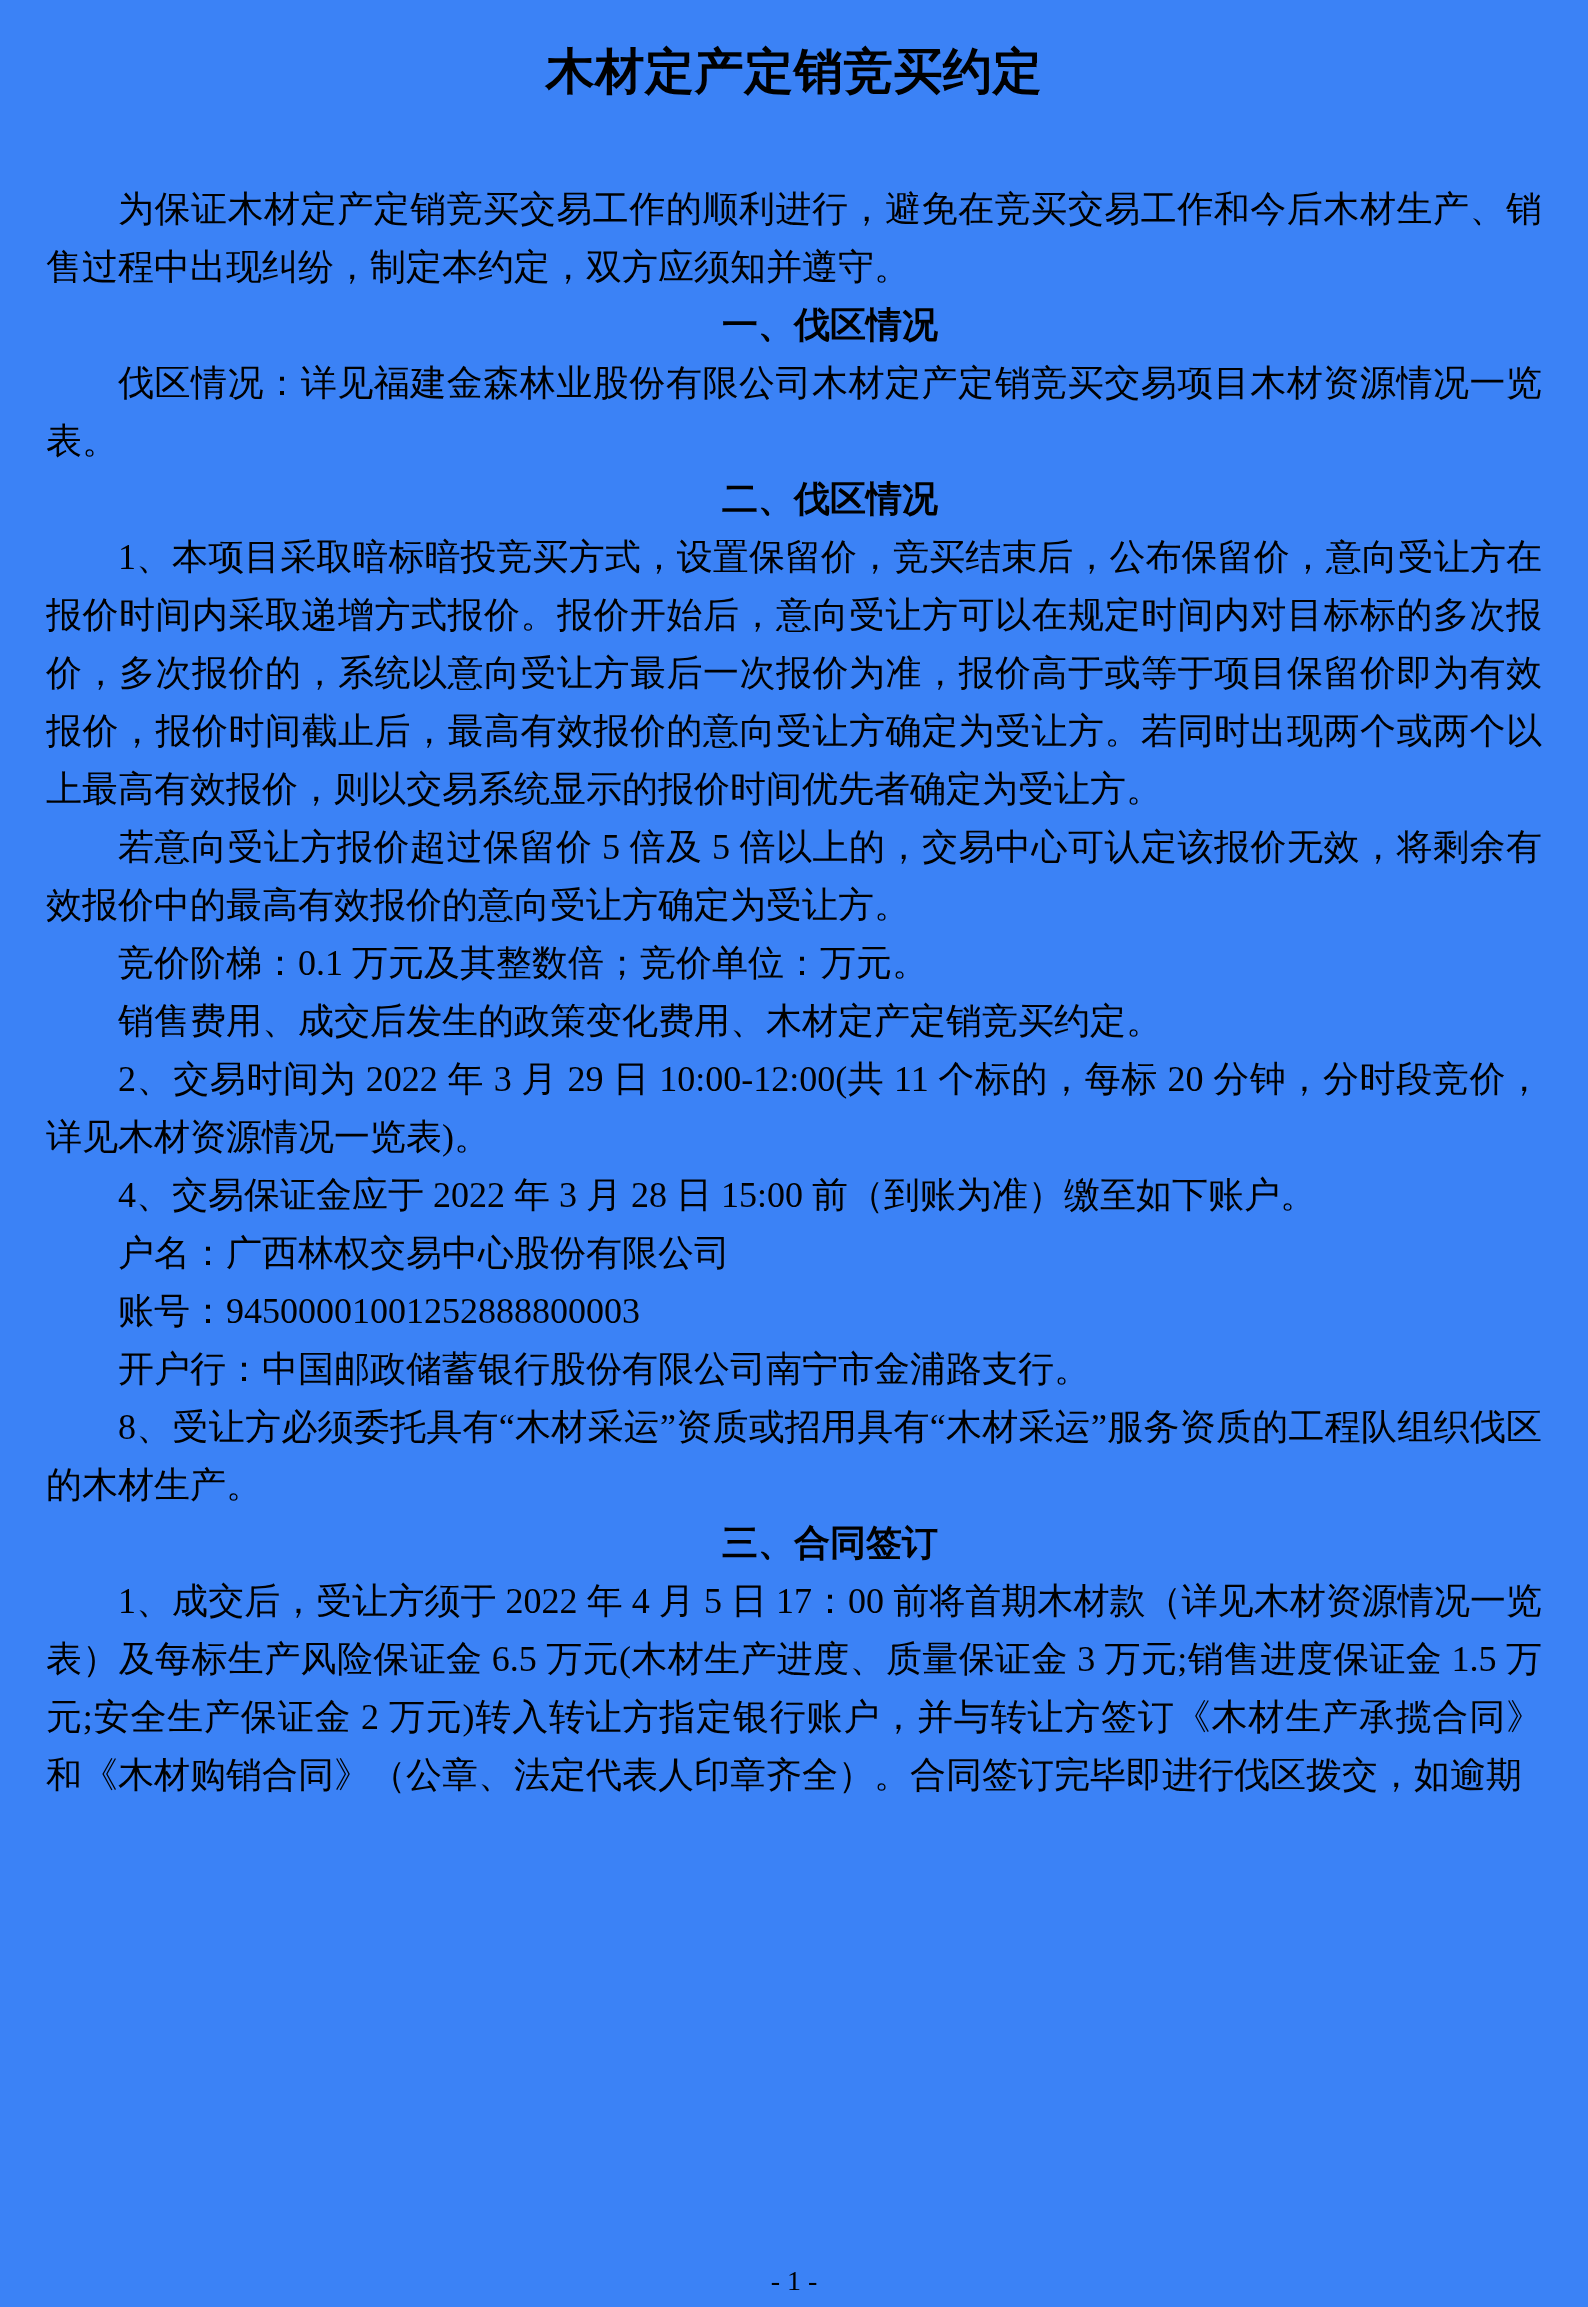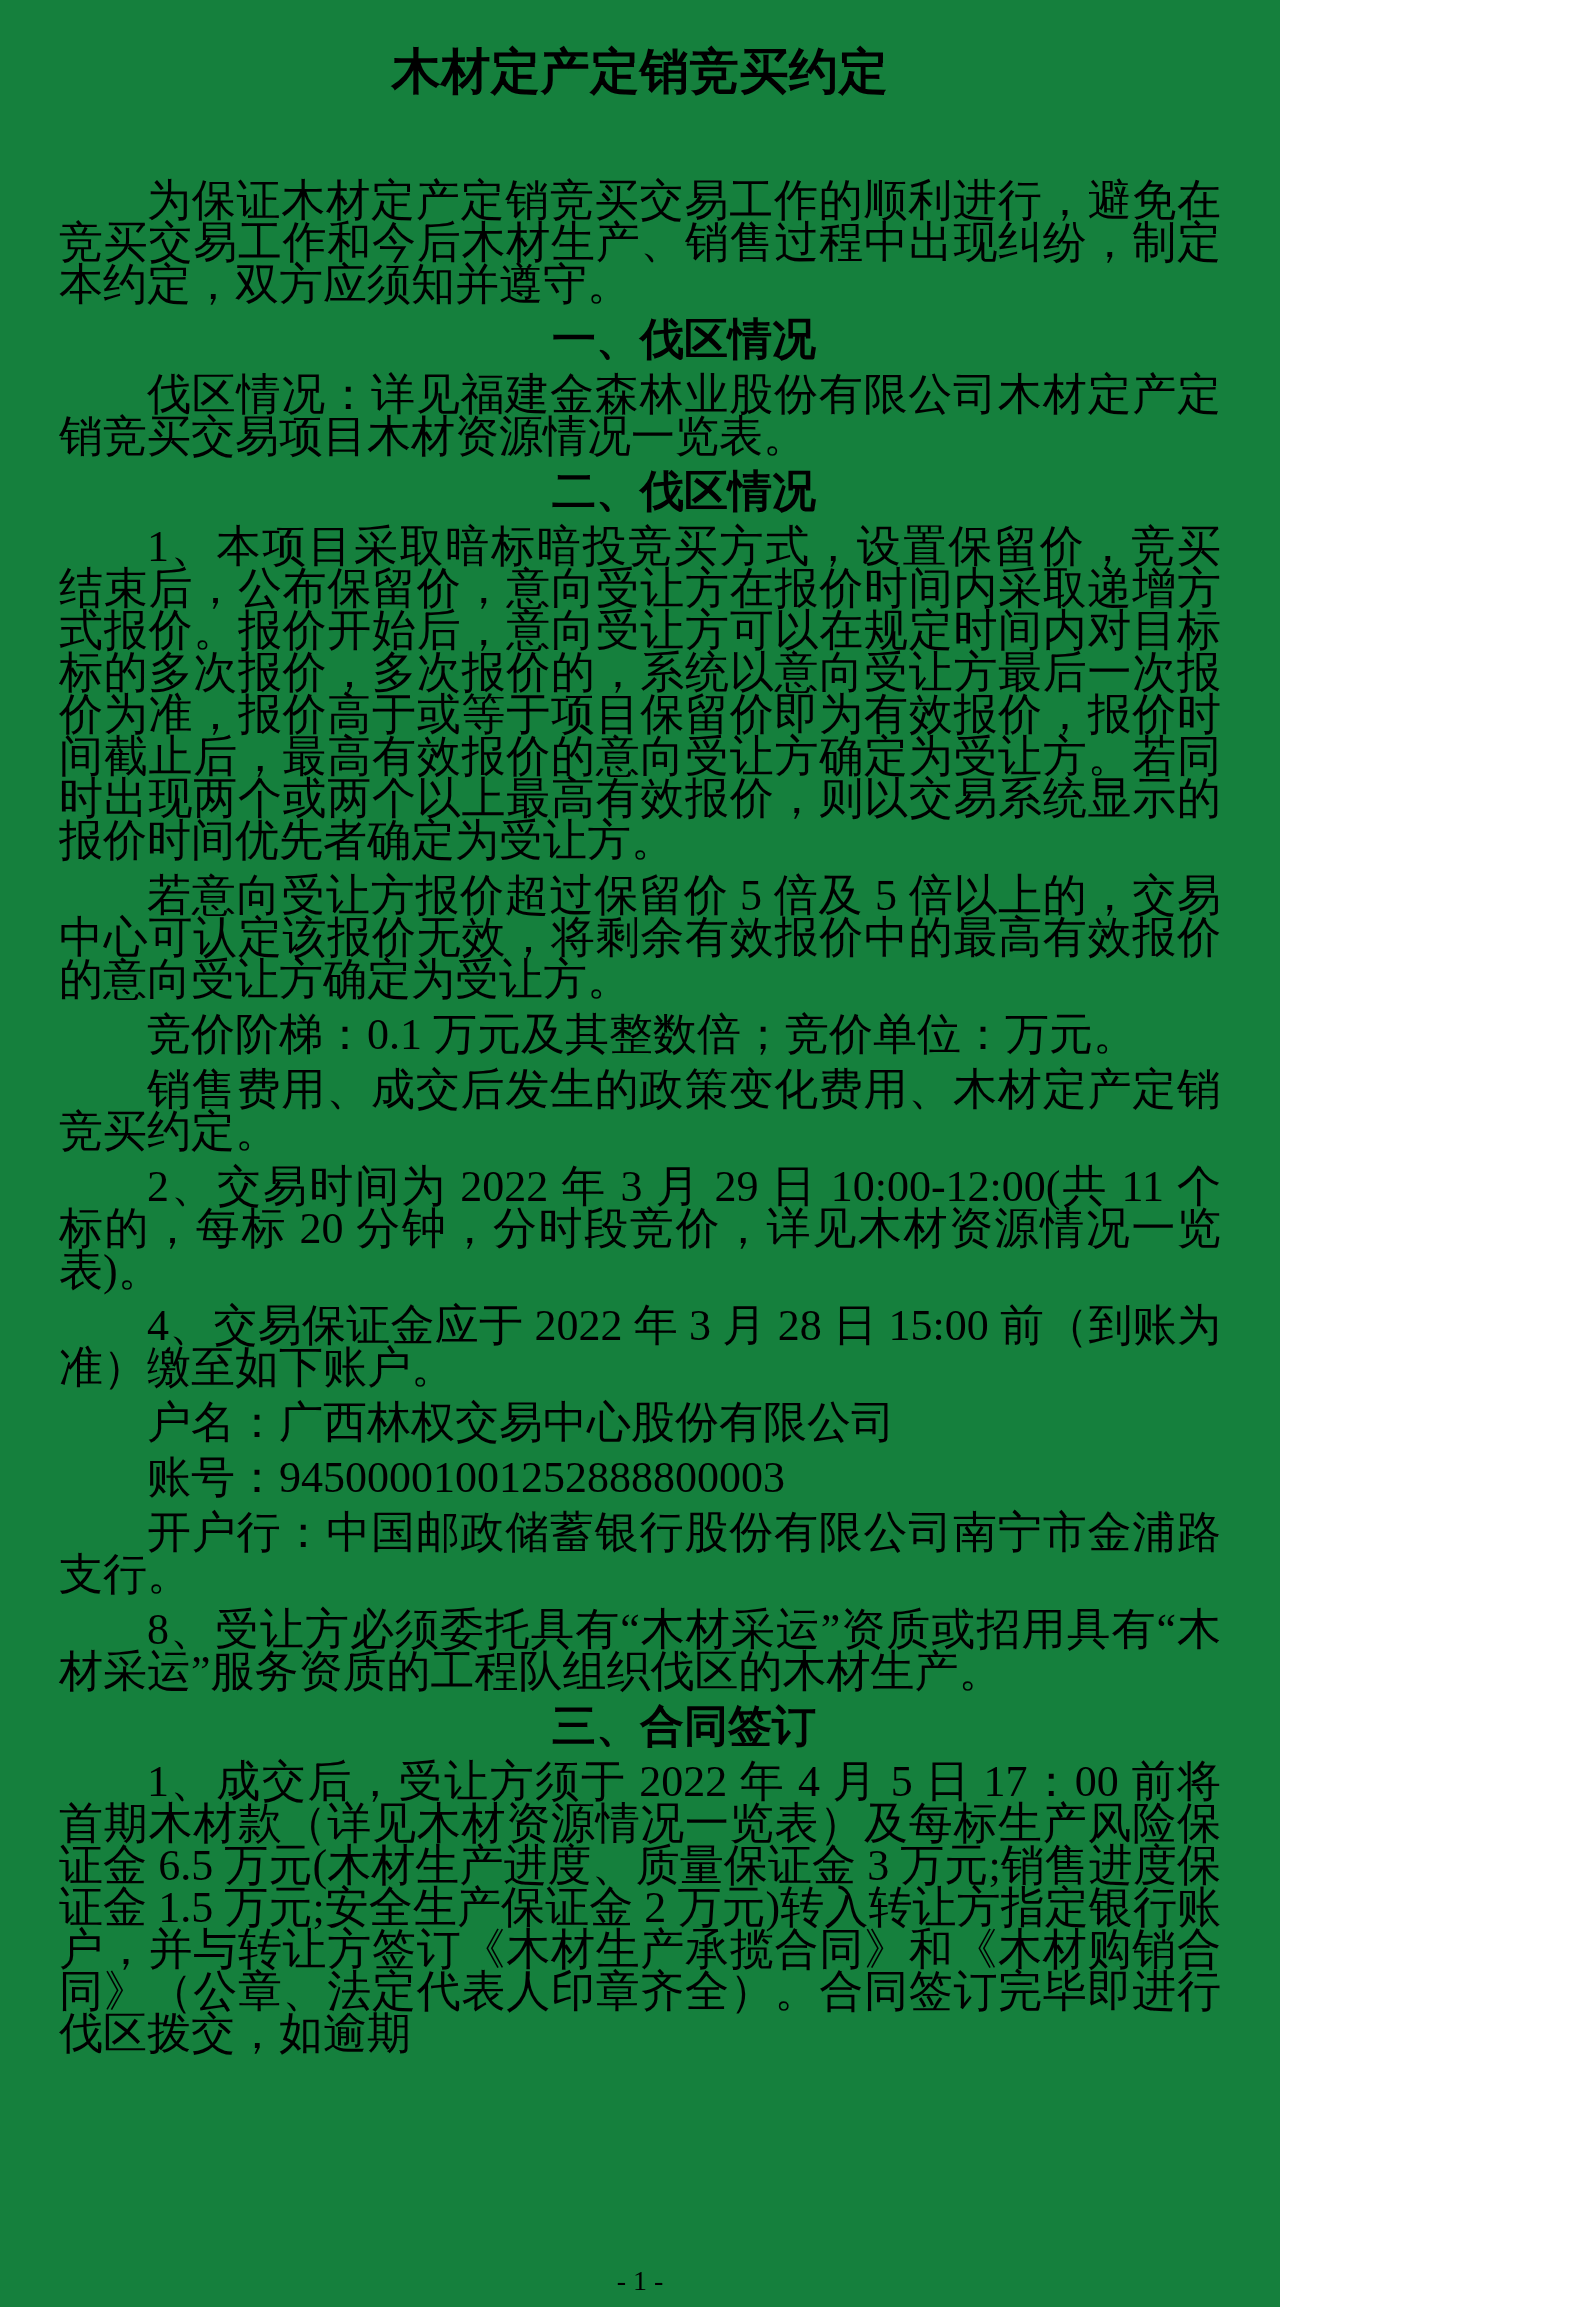--- a/index.html
+++ b/index.html
@@ -2,42 +2,42 @@
 <html style="font-size:11.8px"><head>
 <meta charset="utf-8">
 <style>
   html, body {
     margin: 0;
     padding: 0;
     background: #ffffff;
   }
   .page {
     position: relative;
-    width: 1280px;
+    width: 1588px;
     height: 2307px;
-    background: #15803d;
+    background: #3b82f6;
     box-sizing: border-box;
     padding: 41px 46px 0 46px;
     overflow: hidden;
     font-family: "Liberation Serif", "DejaVu Serif", serif;
     color: #000000;
   }
   .doc-title {
     margin: 0 0 77px 0;
     font-size: 49px;
     font-weight: 700;
     line-height: 62px;
     text-align: center;
     letter-spacing: 0.7px;
   }
   .doc-body p {
-    margin: 13px;
+    margin: 0;
     padding: 0;
-    font-size: 44px;
-    line-height: 42px;
+    font-size: 36px;
+    line-height: 58px;
     text-align: justify;
     text-indent: 2em;
     word-break: break-all;
   }
   .doc-body p.heading {
     font-weight: 700;
     text-align: center;
   }
   .page-footer {
     position: absolute;

